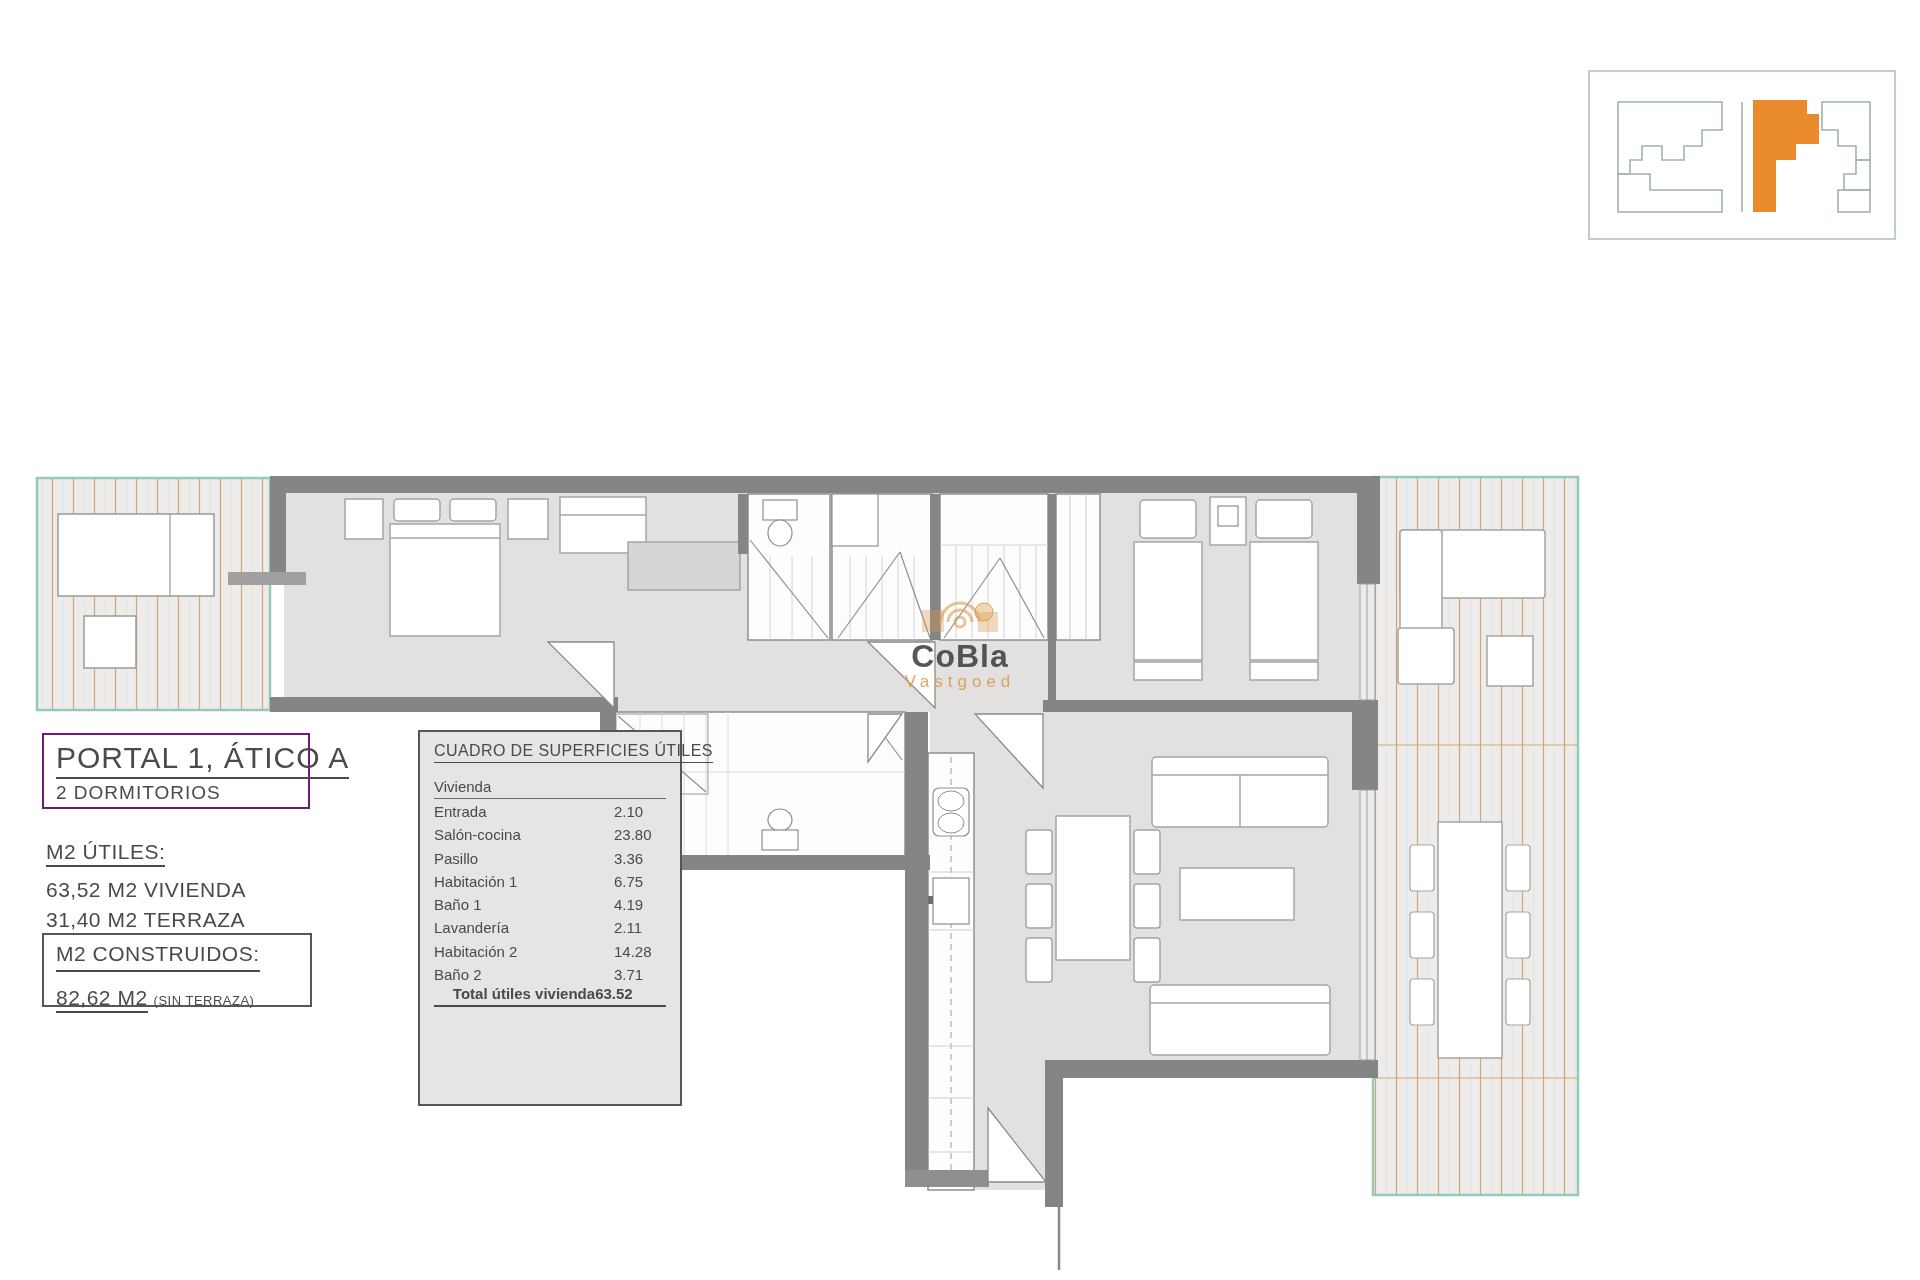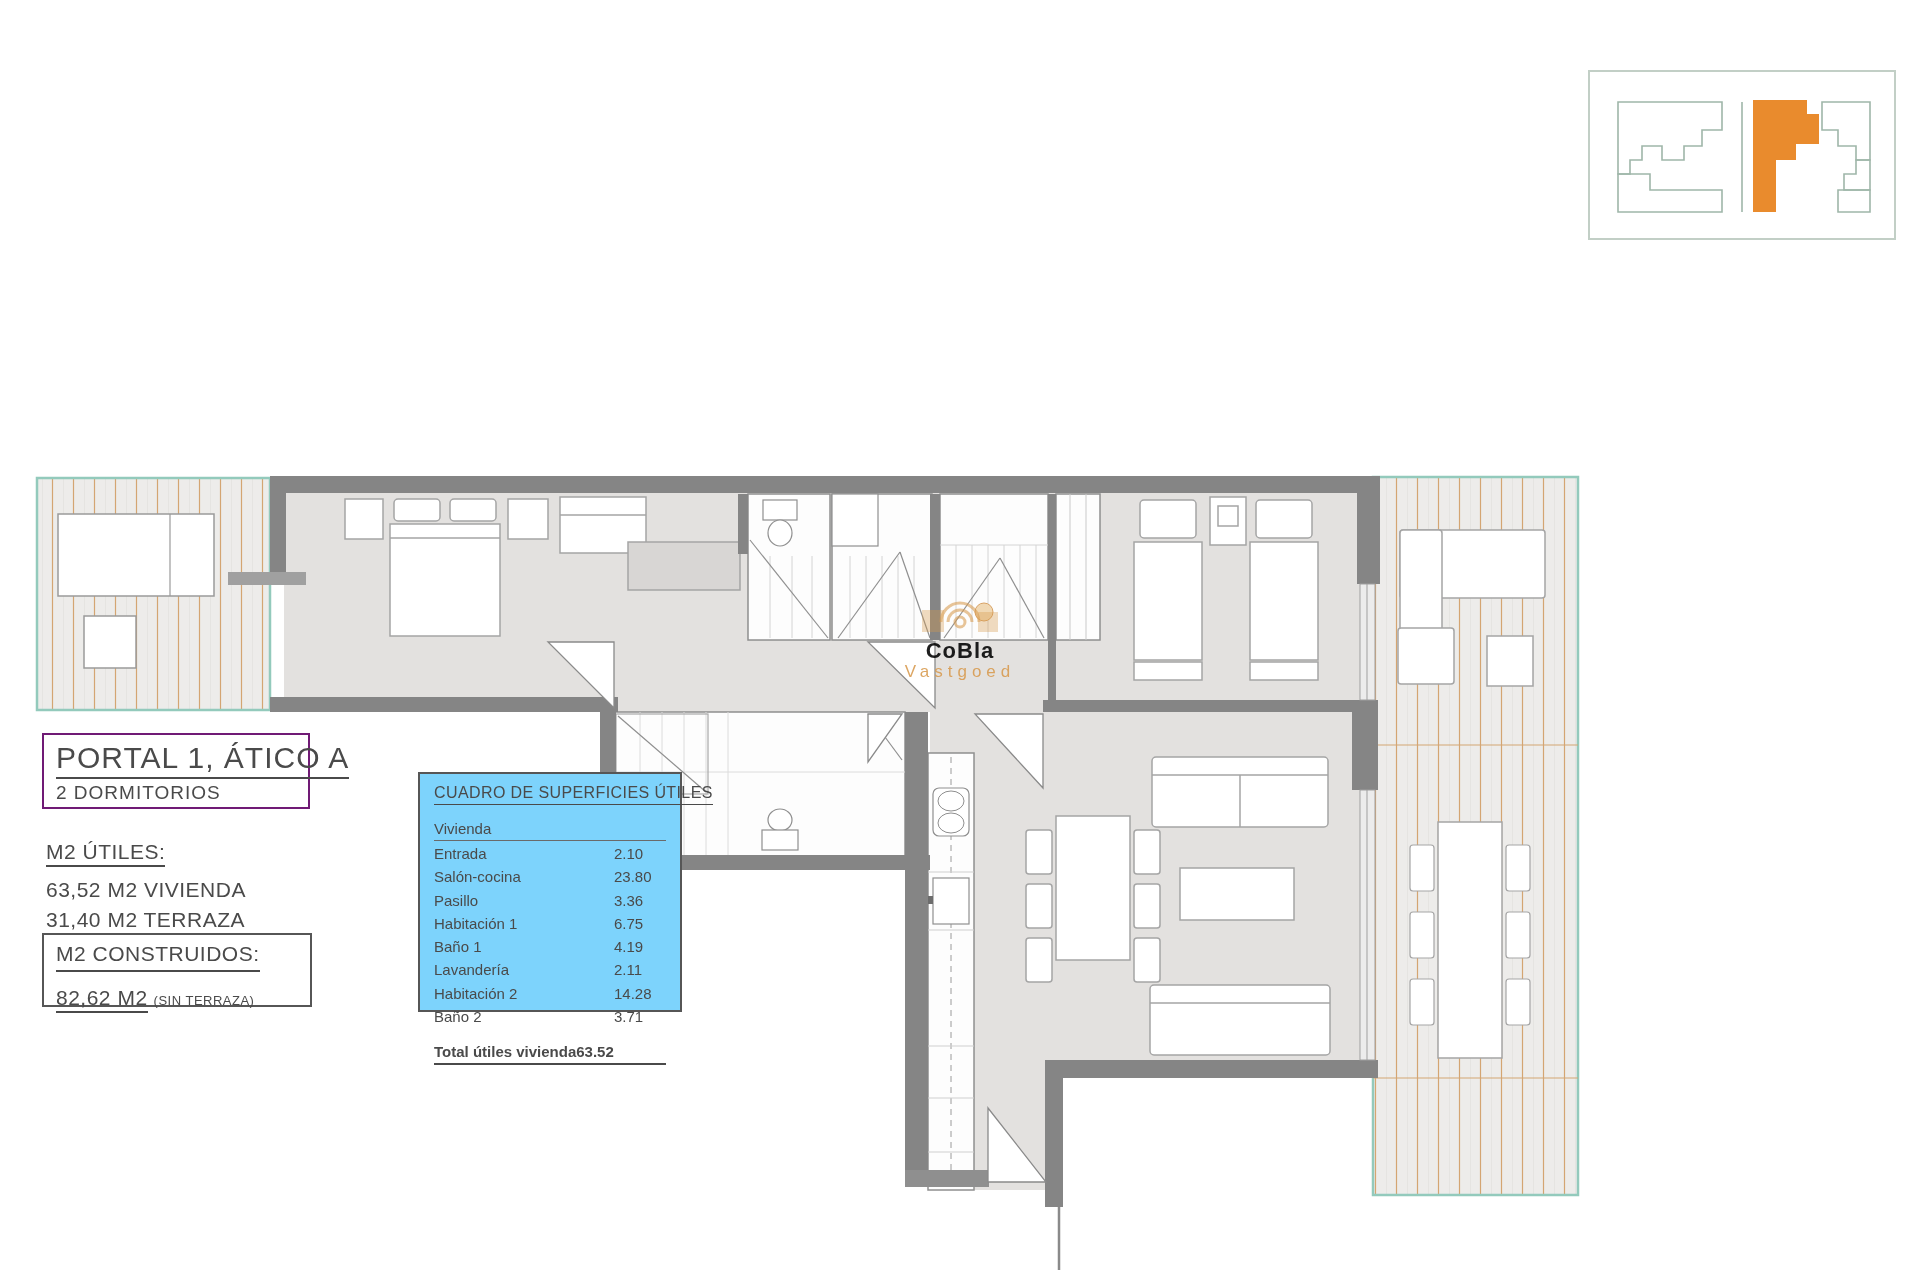--- a/index.html
+++ b/index.html
@@ -28,45 +28,45 @@
     position:absolute;left:42px;top:933px;width:270px;height:74px;
     border:2px solid #565656;background:#fff;padding:7px 10px 0 12px;box-sizing:border-box;
     font-size:21px;letter-spacing:.5px;color:#4a4a4a;
   }
   .construidos .hd{border-bottom:2px solid #4a4a4a;display:inline-block;padding-bottom:4px;}
   .construidos .val{border-bottom:2px solid #4a4a4a;display:inline-block;margin-top:14px;padding-bottom:1px;}
   .construidos .note{font-size:13px;margin-left:6px;}
 
   
   .stable{
-    position:absolute;left:418px;top:772px;width:264px;height:240px;
-    border:2px solid #565656;background:#7dd3fc;padding:10px 14px;box-sizing:border-box;
+    position:absolute;left:418px;top:730px;width:264px;height:376px;
+    border:2px solid #565656;background:#e5e5e5;padding:10px 14px;box-sizing:border-box;
     font-size:15px;color:#4a4a4a;
   }
   .stable .t-title{
     font-size:16px;letter-spacing:.4px;border-bottom:1.5px solid #4a4a4a;
     display:inline-block;padding-bottom:2px;white-space:nowrap;
   }
   .stable .t-group{
     margin-top:15px;border-bottom:1.5px solid #6a6a6a;padding-bottom:3px;
   }
   .t-row{display:flex;justify-content:space-between;line-height:1.42;margin-top:2px;gap:12px;}
   .t-row .v{width:52px;text-align:left;}
   .t-total{
-    display:flex;justify-content:flex-start;font-weight:bold;margin-top:16px;
+    display:flex;justify-content:center;font-weight:bold;margin-top:0;
     border-bottom:2px solid #4a4a4a;padding-bottom:3px;
   }
   .t-total .v{width:52px;text-align:left;}
 
   
   .watermark{
     position:absolute;left:880px;top:596px;width:160px;text-align:center;opacity:.88;
     pointer-events:none;
   }
-  .wm-brand{font-size:22px;font-weight:bold;color:#000000;letter-spacing:1px;line-height:1;margin-top:-2px;}
+  .wm-brand{font-size:32px;font-weight:bold;color:#404040;letter-spacing:1px;line-height:1;margin-top:-2px;}
   .wm-sub{font-size:17px;color:#d89a4e;letter-spacing:5px;line-height:1.2;}
 
   
   .keyplan{
     position:absolute;left:1588px;top:70px;width:308px;height:170px;
     border:2px solid #c2cfc6;background:#fff;box-sizing:border-box;
   }
 </style>
 </head>
 <body>

